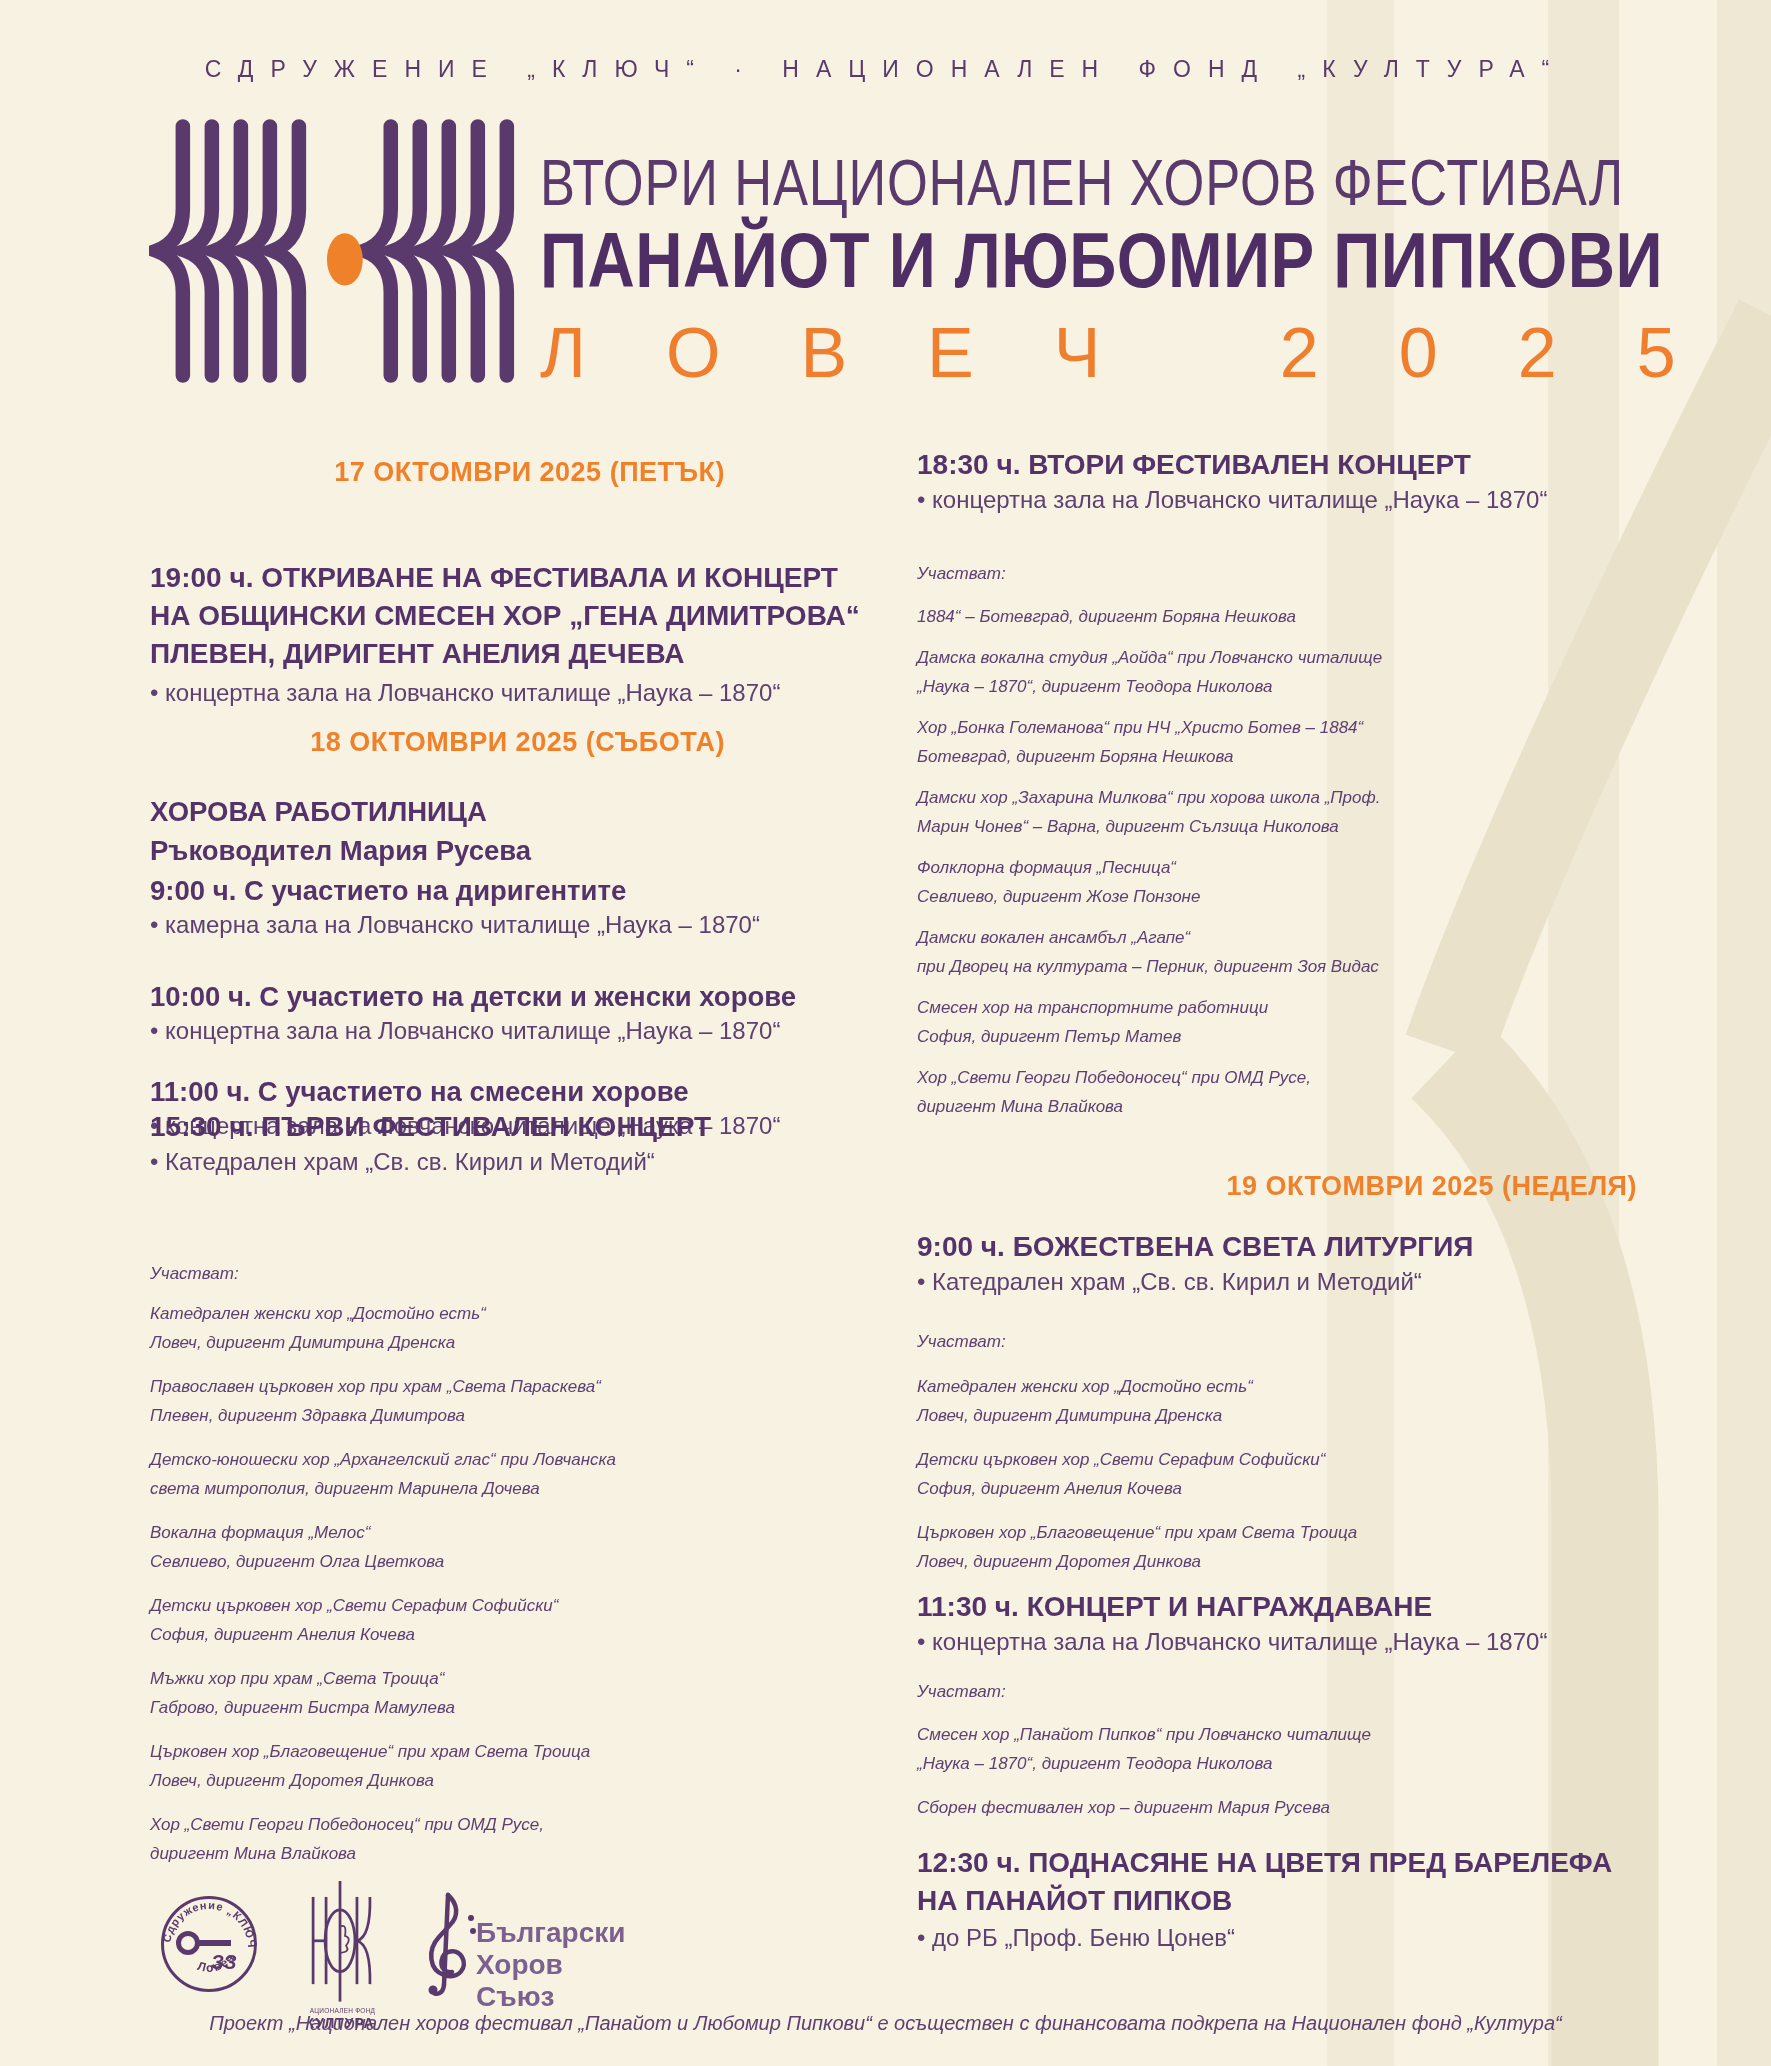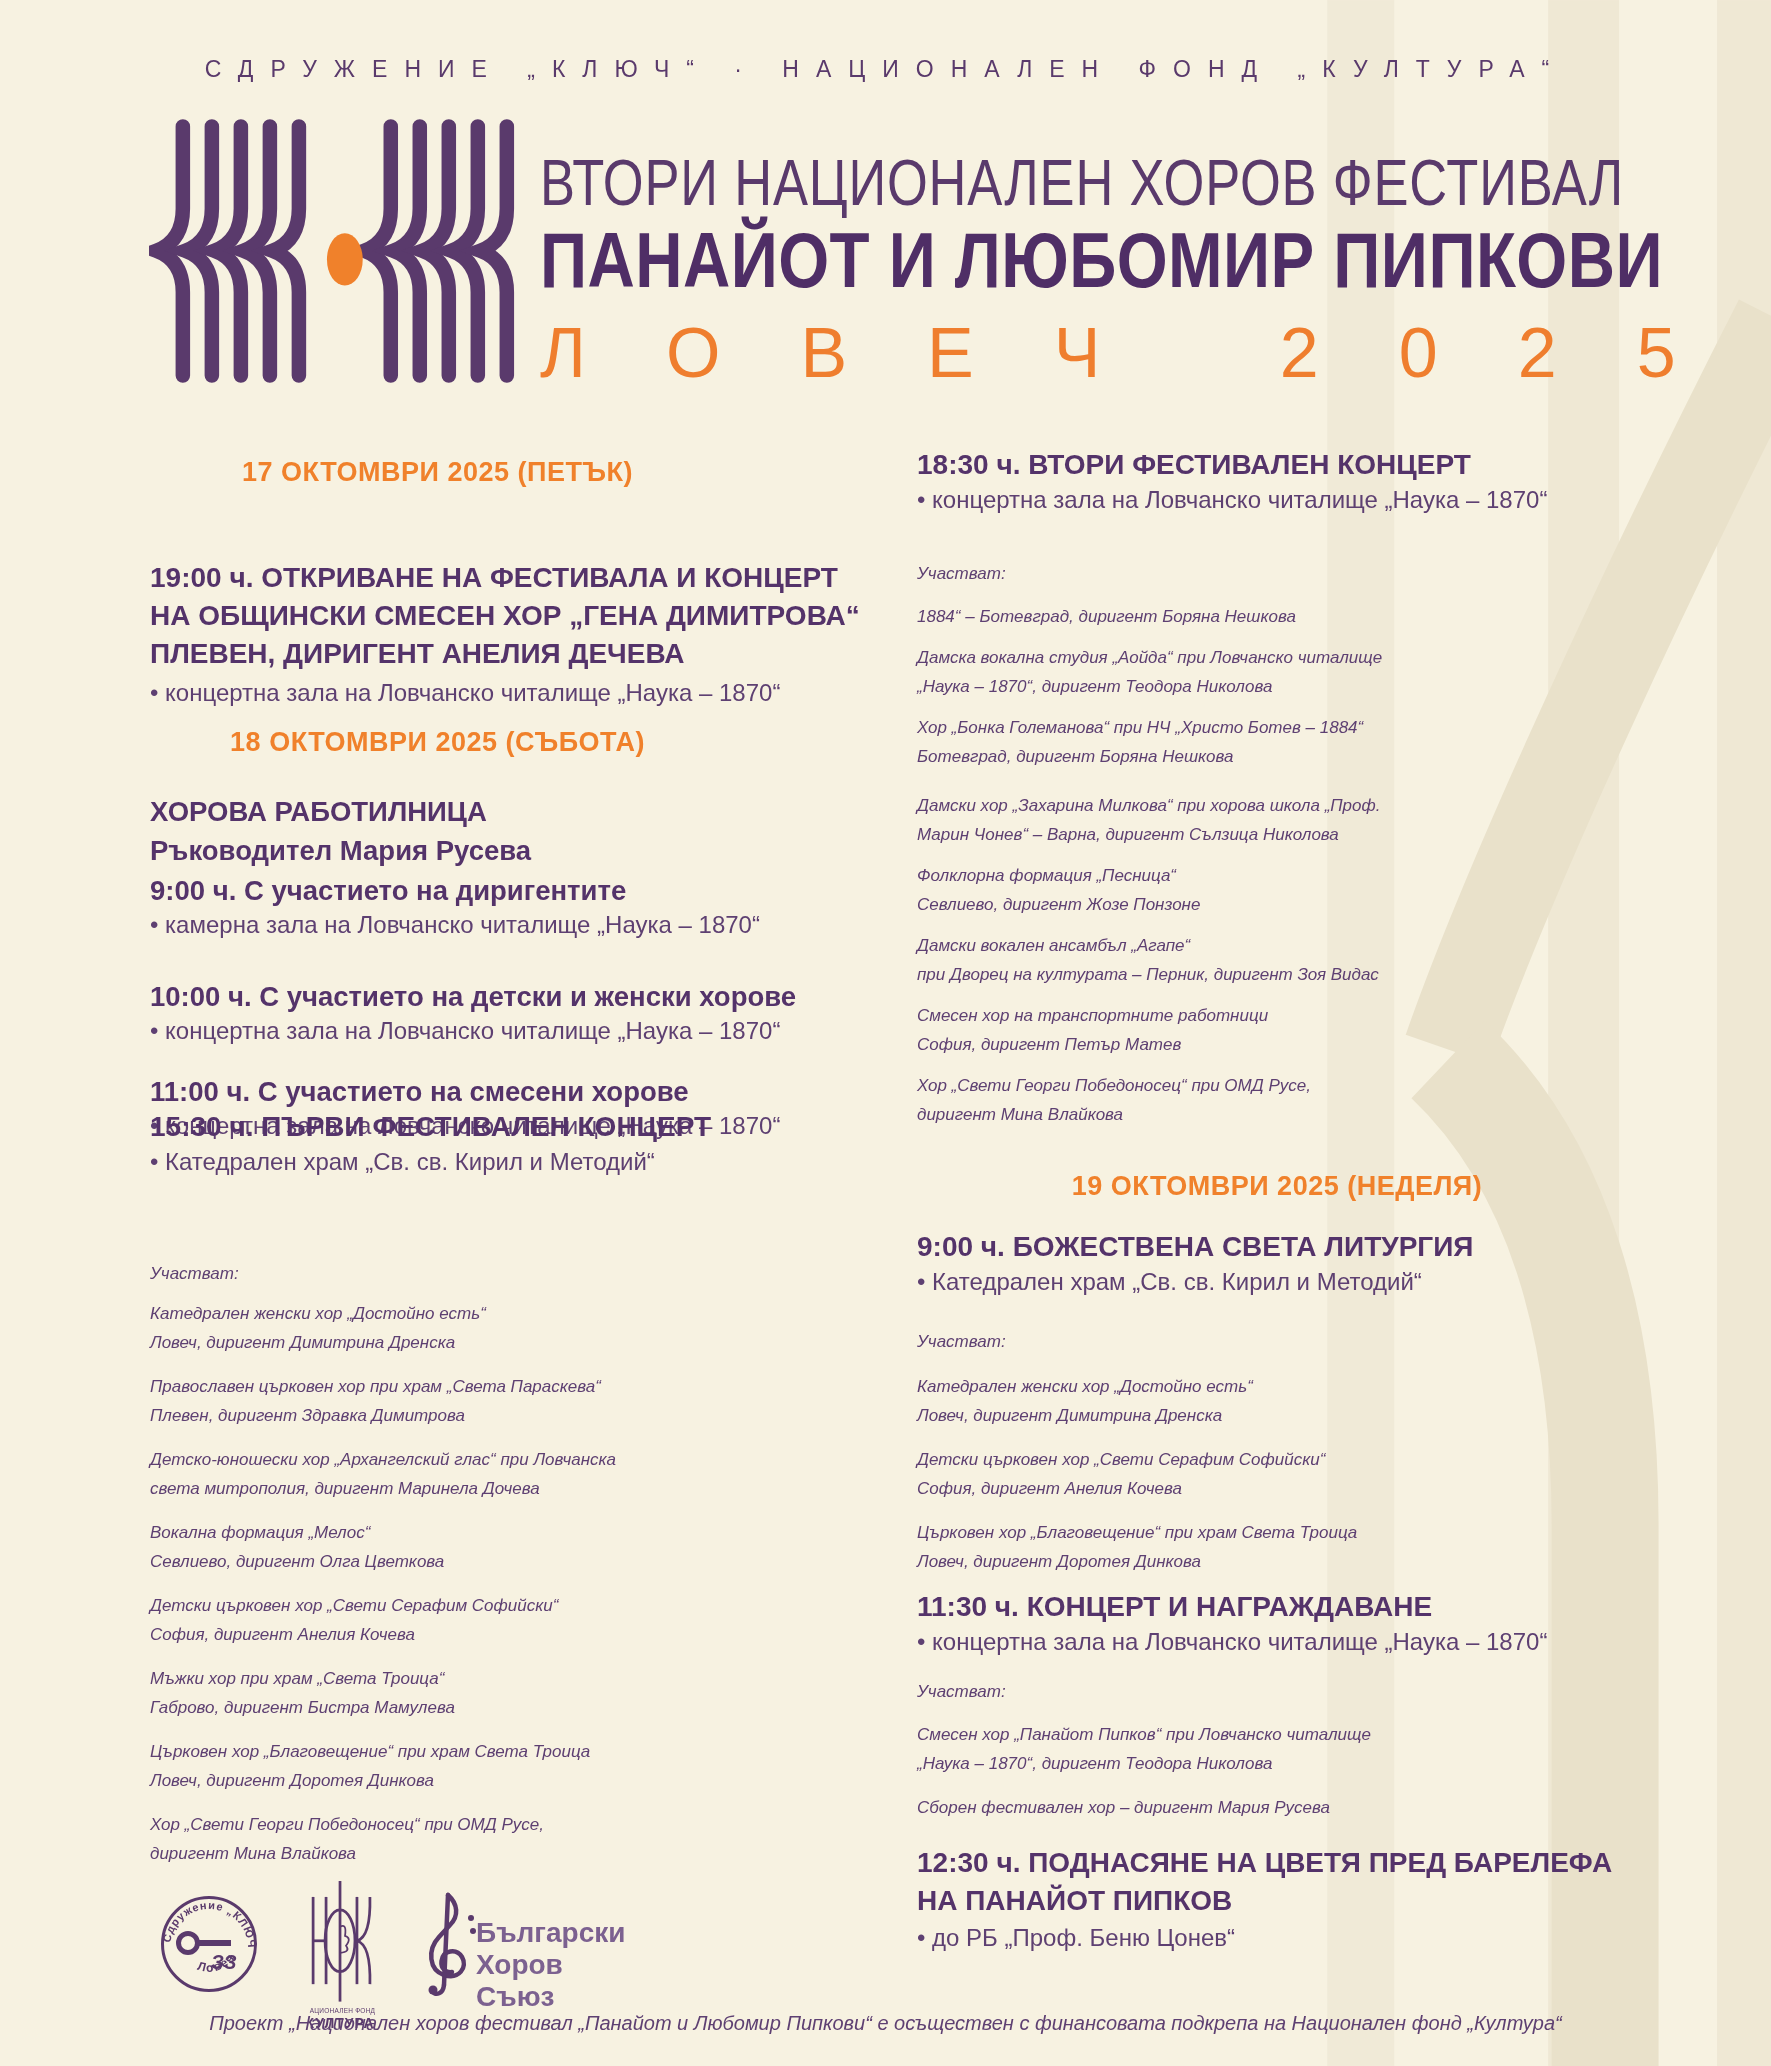--- a/index.html
+++ b/index.html
@@ -12,21 +12,21 @@
   }
   #poster *{box-sizing:border-box;}
   .abs{position:absolute; white-space:nowrap;}
   .banner{top:56px; left:0; width:100%; text-align:center;
     font-size:23px; letter-spacing:17px; color:#5a3a6c; font-weight:400;}
   .t1{top:146px; left:540px; font-size:64px; font-weight:400; color:#5a3a6c;
       transform:scaleX(.82); transform-origin:0 50%; letter-spacing:1px;}
   .t2{top:215px; left:540px; font-size:78px; font-weight:700; color:var(--purple-deep);
       transform:scaleX(.84); transform-origin:0 50%; letter-spacing:0.5px;}
   .t3{top:313px; left:540px; font-size:70px; font-weight:400; color:#ef7e2e; letter-spacing:80px;}
-  .date{font-size:27px; font-weight:700; color:var(--orange); text-align:center; letter-spacing:0.5px;}
+  .date{font-size:27px; font-weight:700; color:var(--orange); text-align:right; letter-spacing:0.5px;}
   .hb{font-size:28px; line-height:38px; font-weight:700; color:var(--purple); white-space:nowrap;}
   .hm{font-size:27.5px; line-height:39px; font-weight:700; color:var(--purple); white-space:nowrap;}
   .venue{font-size:24px; line-height:29px; color:var(--purple-body); margin-top:5px; white-space:nowrap;}
   .it{font-style:italic; font-size:17px; line-height:29px; color:var(--purple-body); white-space:nowrap;}
   .entry{margin-bottom:15px;}
   .footer{top:2012px; left:0; width:100%; text-align:center; font-style:italic;
     font-size:20px; color:var(--purple-body);}
   .bhs-text{font-size:28px; line-height:32px; font-weight:700; color:#7c6190;}
   svg{display:block;}
 </style>
@@ -146,21 +146,21 @@
   <div class="abs it" style="left:917px;top:559px">Участват:</div>
 
   <div class="abs" style="left:917px;top:602px">
     <div class="entry" style="margin-bottom:12px">
       <div class="it">1884“ – Ботевград, диригент Боряна Нешкова</div>
     </div>
     <div class="entry" style="margin-bottom:12px">
       <div class="it">Дамска вокална студия „Аойда“ при Ловчанско читалище</div>
       <div class="it">„Наука – 1870“, диригент Теодора Николова</div>
     </div>
-    <div class="entry" style="margin-bottom:20px">
+    <div class="entry" style="margin-bottom:12px">
       <div class="it">Хор „Бонка Големанова“ при НЧ „Христо Ботев – 1884“</div>
       <div class="it">Ботевград, диригент Боряна Нешкова</div>
     </div>
     <div class="entry" style="margin-bottom:12px">
       <div class="it">Дамски хор „Захарина Милкова“ при хорова школа „Проф.</div>
       <div class="it">Марин Чонев“ – Варна, диригент Сълзица Николова</div>
     </div>
     <div class="entry" style="margin-bottom:12px">
       <div class="it">Фолклорна формация „Песница“</div>
       <div class="it">Севлиево, диригент Жозе Понзоне</div>

